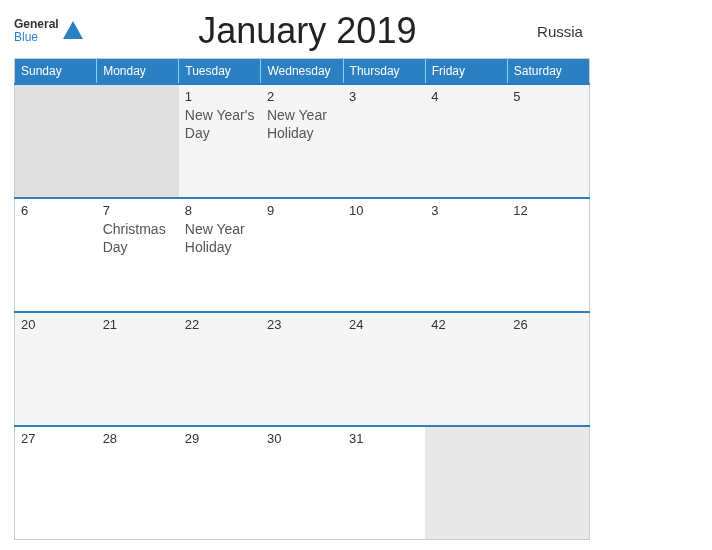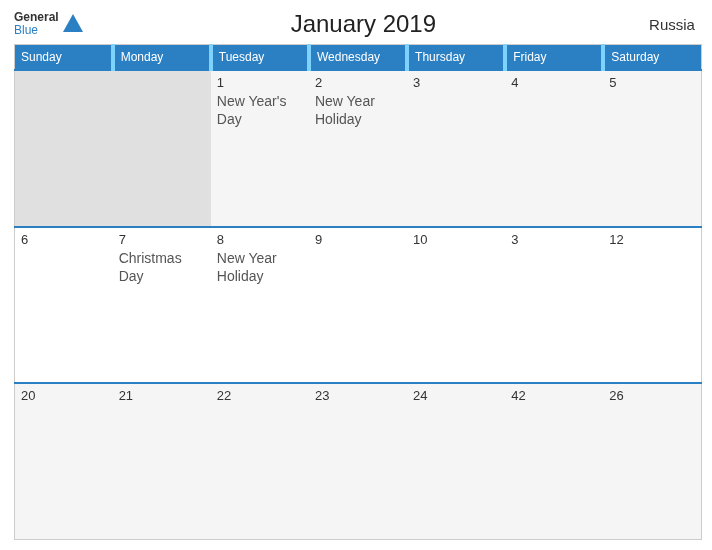--- a/index.html
+++ b/index.html
@@ -4,23 +4,23 @@
   <style>
     * { margin: 0; padding: 0; box-sizing: border-box; }
     body {
       width: 712px;
       height: 550px;
       background: #fff;
       font-family: Arial, Helvetica, sans-serif;
       overflow: hidden;
     }
     .page {
-      width: 712px;
+      width: 590px;
       height: 550px;
-      padding: 10px 10px 10px 14px;
+      padding: 10px 0 10px 14px;
       display: flex;
       flex-direction: column;
     }
     .header {
       display: flex;
       align-items: center;
       justify-content: space-between;
       margin-bottom: 6px;
     }
     .logo {
@@ -45,21 +45,21 @@
       color: #2b7fc3;
       font-size: 12px;
       font-weight: normal;
     }
     .logo-icon {
       width: 24px;
       height: 24px;
       margin-left: 2px;
     }
     .title {
-      font-size: 24px;
+      font-size: 36px;
       font-weight: normal;
       color: #222;
       text-align: center;
       flex: 1;
     }
     .country {
       font-size: 15px;
       color: #333;
       min-width: 60px;
       text-align: center;
@@ -73,21 +73,21 @@
     }
     .calendar thead tr {
       background-color: #2b7fc3;
     }
     .calendar thead th {
       color: #fff;
       font-size: 12px;
       font-weight: normal;
       padding: 5px 6px;
       text-align: left;
-      border-right: 4px solid #7dd3fc;
+      border-right: 1px solid #7dd3fc;
     }
     .calendar thead th:last-child {
       border-right: none;
     }
     .calendar tbody tr {
       border-top: 2px solid #2b7fc3;
     }
     .calendar tbody td {
       vertical-align: top;
       padding: 4px 6px;
@@ -216,15 +216,34 @@
           <td>
             <span class="day-num">24</span>
           </td>
           <td>
             <span class="day-num">42</span>
           </td>
           <td>
             <span class="day-num">26</span>
           </td>
         </tr>
+        <tr>
+          <td>
+            <span class="day-num">27</span>
+          </td>
+          <td>
+            <span class="day-num">28</span>
+          </td>
+          <td>
+            <span class="day-num">29</span>
+          </td>
+          <td>
+            <span class="day-num">30</span>
+          </td>
+          <td>
+            <span class="day-num">31</span>
+          </td>
+          <td class="empty-col"></td>
+          <td class="empty-col"></td>
+        </tr>
       </tbody>
   </table>
 </div>
 
 </body></html>

